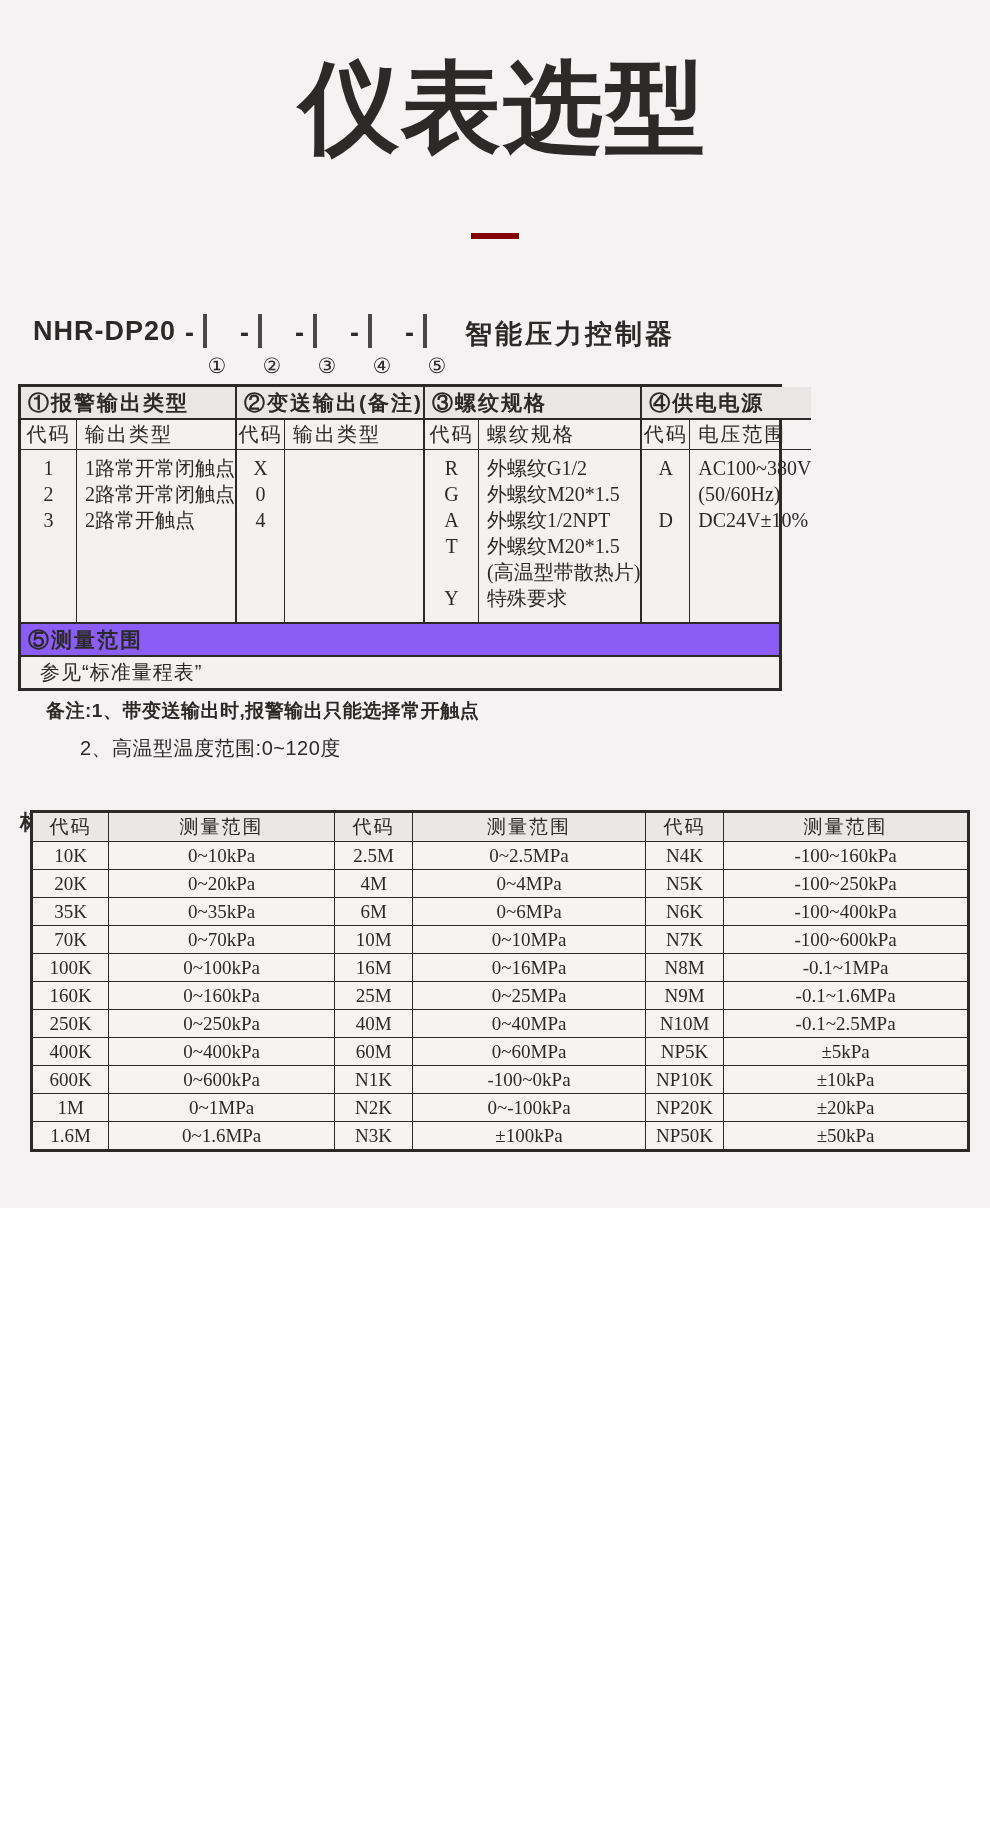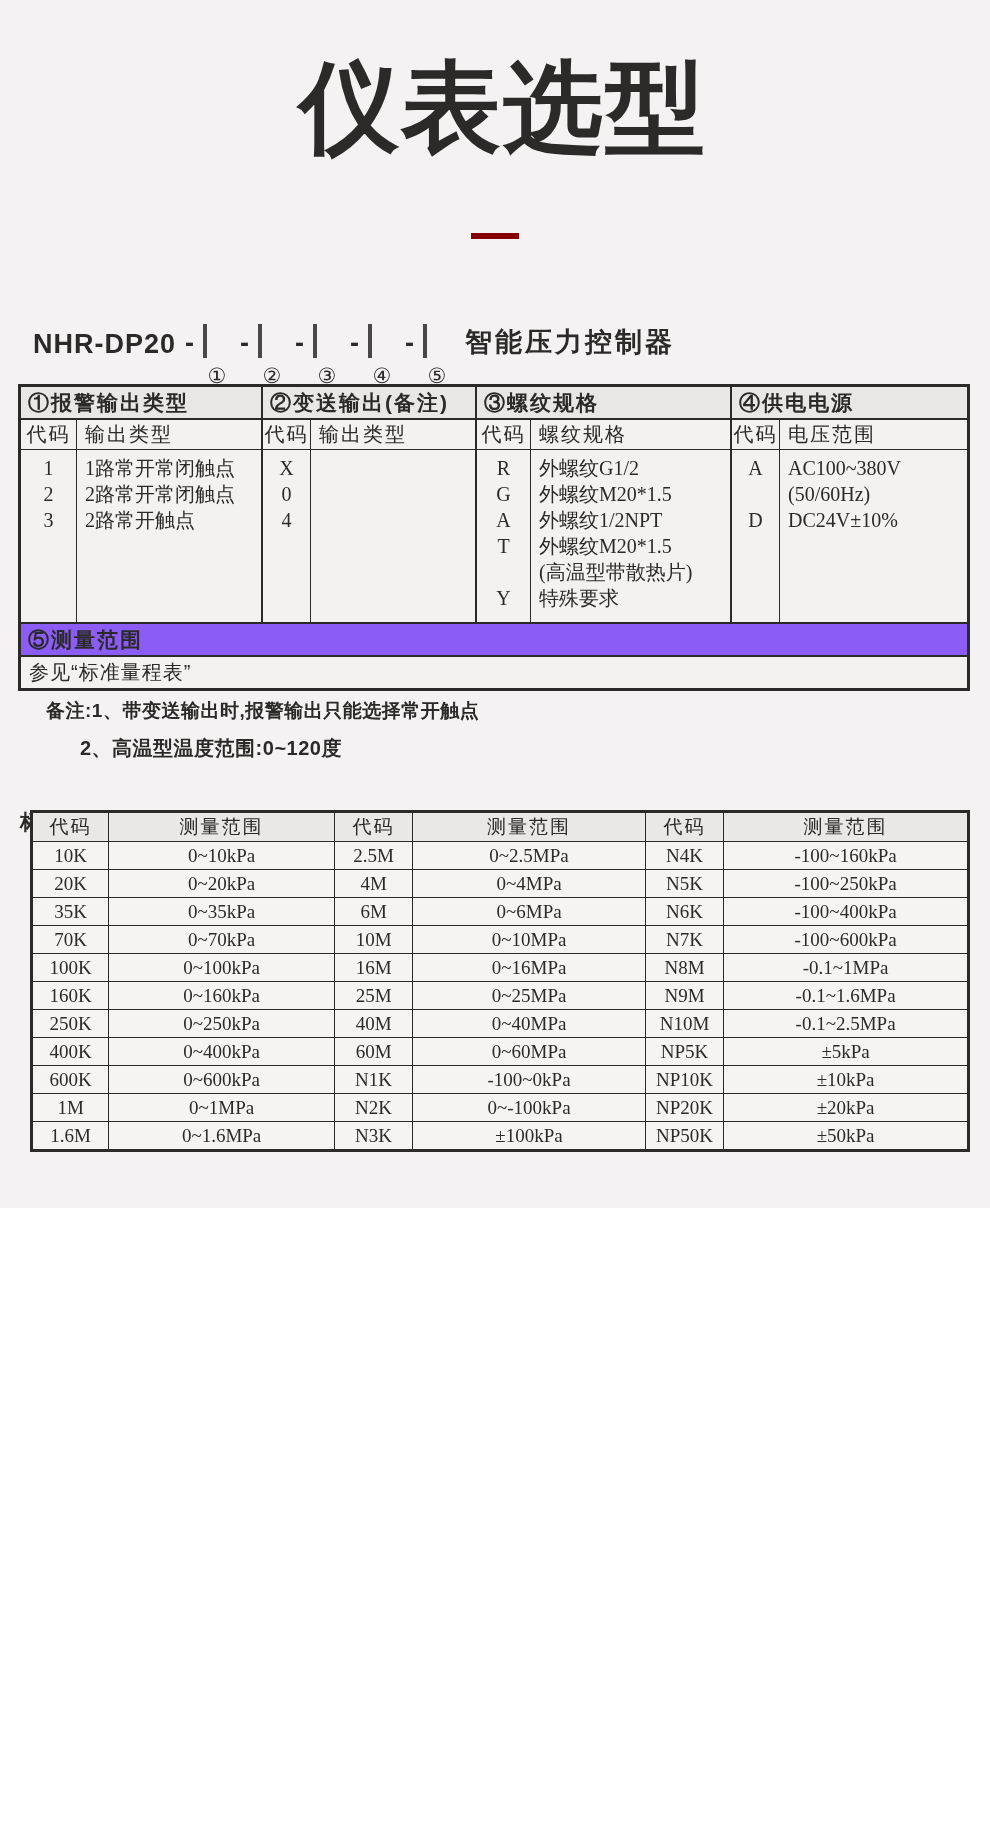--- a/index.html
+++ b/index.html
@@ -7,54 +7,54 @@
   #page{position:relative;width:990px;height:1838px;overflow:hidden;}
 
   
   .top-section{position:absolute;left:0;top:0;width:990px;height:1208px;background:#f4f2f2;}
 
   .page-title{position:absolute;left:0;top:40px;width:990px;text-align:center;
     font-size:100px;font-weight:bold;letter-spacing:2px;color:#2b2a29;line-height:1.35;padding-left:8px;}
   .title-underline{position:absolute;left:471px;top:233px;width:48px;height:6px;background:#850001;}
 
   
-  .model-line{position:absolute;left:33px;top:316px;height:44px;display:flex;align-items:flex-end;
+  .model-line{position:absolute;left:33px;top:316px;height:44px;display:flex;align-items:flex-start;
     font-size:27px;font-weight:600;color:#2b2a29;}
   .model-prefix{letter-spacing:1px;}
   .munit{display:flex;align-items:center;}
   .mdash{margin:0 9px;font-weight:600;}
   .mboxcol{position:relative;width:28px;height:34px;}
   .mbox{width:26px;height:32px;border:2px solid #4a4846;background:#f7f6f5;box-sizing:border-box;}
   .mnum{position:absolute;top:38px;left:50%;transform:translateX(-50%);
     font-size:21px;font-weight:400;font-family:"Liberation Serif",serif;}
   .model-suffix{margin-left:14px;letter-spacing:3px;font-size:27px;}
 
   
-  .sel-table{position:absolute;left:18px;top:384px;width:952px;border:3px solid #2b2a29;background:#f4f2f1;box-sizing:border-box;}
+  .sel-table{position:absolute;left:18px;top:384px;width:764px;border:3px solid #2b2a29;background:#f4f2f1;box-sizing:border-box;}
   #sel-groups{display:flex;}
   .sel-group{border-right:2px solid #2b2a29;box-sizing:border-box;}
   .group-title{height:31px;line-height:31px;background:#e9e7e5;border-bottom:2px solid #2b2a29;
     font-size:21px;font-weight:bold;letter-spacing:2px;padding-left:7px;white-space:nowrap;overflow:hidden;}
   .subhead{display:flex;height:29px;border-bottom:1px solid #2b2a29;
     font-family:"Liberation Serif",serif;font-size:20px;letter-spacing:2px;}
   .subhead .codecol{border-right:1px solid #2b2a29;display:flex;align-items:center;justify-content:center;box-sizing:border-box;}
   .subhead .desccol{display:flex;align-items:center;padding-left:8px;}
   .gbody{display:flex;height:172px;font-family:"Liberation Serif",serif;font-size:20px;}
   .gbody .codecol{border-right:1px solid #2b2a29;box-sizing:border-box;padding-top:5px;}
   .gbody .desccol{flex:1;padding:5px 0 0 8px;}
   .bline{height:26px;line-height:26px;white-space:nowrap;}
   .tc{text-align:center;}
   .range-row-title{height:31px;line-height:31px;background:#8b5cf6;border-top:2px solid #2b2a29;
     font-size:21px;font-weight:bold;letter-spacing:2px;padding-left:7px;}
   .range-row-value{height:31px;line-height:31px;border-top:2px solid #2b2a29;
-    font-size:20px;font-weight:500;letter-spacing:1px;padding-left:8px;}
+    font-size:20px;font-weight:500;letter-spacing:1px;padding-left:19px;}
 
   
   .note1{position:absolute;left:46px;top:698px;font-size:19px;font-weight:bold;letter-spacing:0.5px;}
-  .note2{position:absolute;left:80px;top:735px;font-size:20px;font-weight:bold;letter-spacing:0.5px;}
+  .note2{position:absolute;left:80px;top:735px;font-size:20px;font-weight:normal;letter-spacing:0.5px;}
   .range-table-title{position:absolute;left:20px;top:808px;font-size:21px;font-weight:bold;letter-spacing:1px;}
 
   
   .range-table{position:absolute;left:30px;top:810px;width:940px;border-collapse:collapse;
     font-family:"Liberation Serif",serif;font-size:19px;color:#2b2a29;background:#f5f4f3;}
   .range-table th,.range-table td{border:1px solid #2b2a29;text-align:center;padding:0;white-space:nowrap;}
   .range-table th{height:28px;background:#eae8e6;font-weight:400;letter-spacing:2px;}
   .range-table td{height:27px;}
   .range-table{border:3px solid #2b2a29;}
 

